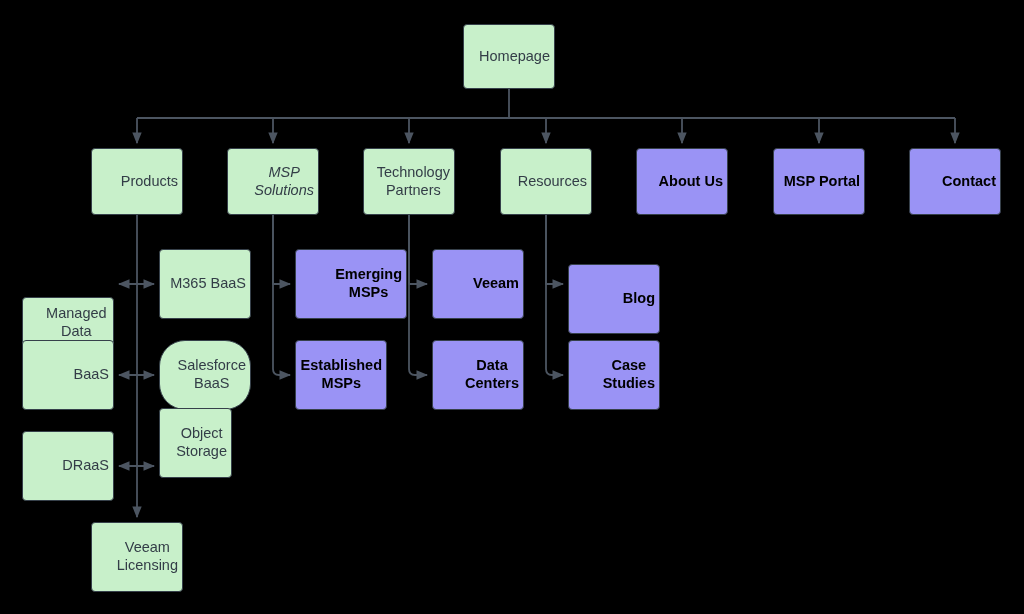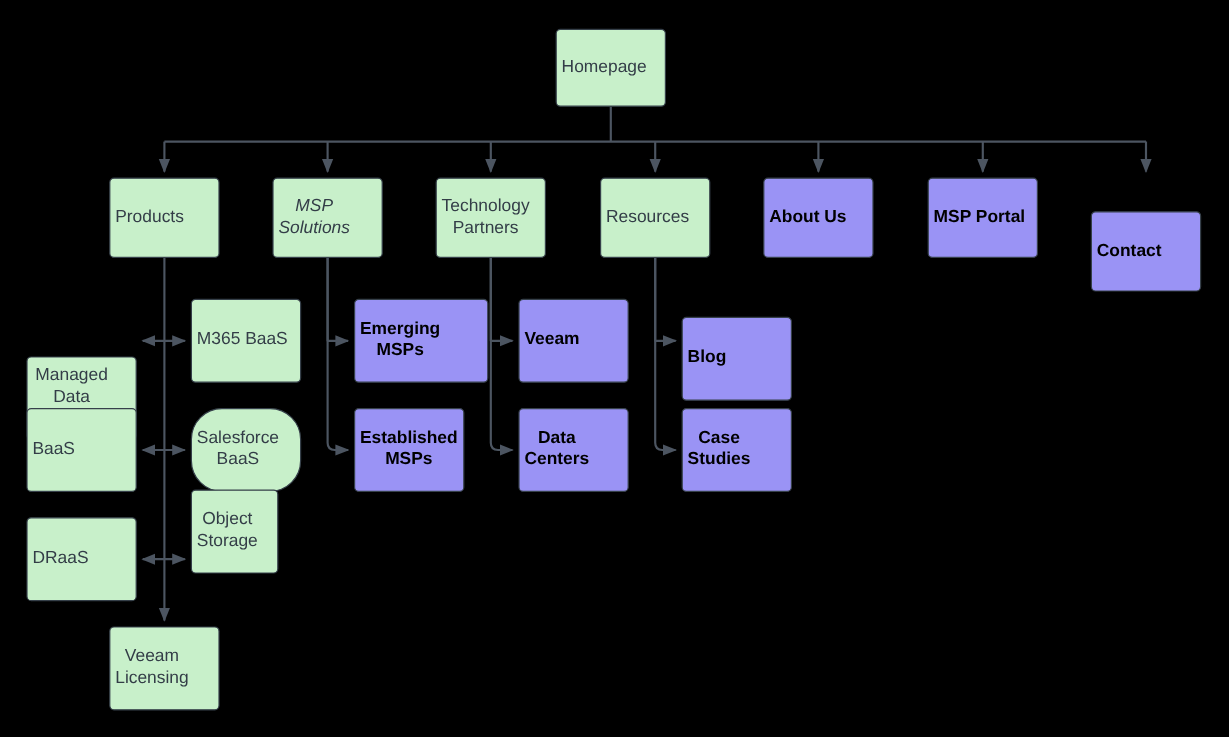--- a/index.html
+++ b/index.html
@@ -7,21 +7,21 @@
     position:relative;
     width:1024px;height:614px;
     background:#000000;
     font-family:"Liberation Sans", sans-serif;
     overflow:hidden;
   }
   #edges{position:absolute;left:0;top:0;width:1024px;height:614px;}
   .node{
     position:absolute;
     box-sizing:border-box;
-    display:flex;align-items:center;justify-content:flex-start;
+    display:flex;align-items:center;justify-content:flex-end;
     text-align:center;
     border-radius:4px;
     line-height:1.22;
     white-space:pre-line;
     padding:2px 4px;
   }
   .node.green{
     background:#c8f0ca;
     border:1.6px solid #36404a;
     color:#333d47;
@@ -83,21 +83,21 @@
   <div id="nodes">
       <div class="node green" style="left: 463px; top: 24px; width: 92px; height: 65px;"><span>Homepage</span></div>
       <div class="node green" style="left: 91px; top: 148px; width: 92px; height: 67px;"><span>Products</span></div>
       <div class="node green" style="left: 227px; top: 148px; width: 92px; height: 67px; font-style: italic;"><span>MSP
 Solutions</span></div>
       <div class="node green" style="left: 363px; top: 148px; width: 92px; height: 67px;"><span>Technology
 Partners</span></div>
       <div class="node green" style="left: 500px; top: 148px; width: 92px; height: 67px;"><span>Resources</span></div>
       <div class="node purple" style="left: 636px; top: 148px; width: 92px; height: 67px;"><span>About Us</span></div>
       <div class="node purple" style="left: 773px; top: 148px; width: 92px; height: 67px;"><span>MSP Portal</span></div>
-      <div class="node purple" style="left: 909px; top: 148px; width: 92px; height: 67px; margin-top: 28px;"><span>Contact</span></div>
+      <div class="node purple" style="left: 909px; top: 148px; width: 92px; height: 67px;"><span>Contact</span></div>
       <div class="node green" style="left: 22px; top: 249px; width: 92px; height: 70px; margin-top: 48px;"><span>Managed
 Data
 Protection</span></div>
       <div class="node green" style="left: 159px; top: 249px; width: 92px; height: 70px;"><span>M365 BaaS</span></div>
       <div class="node purple" style="left: 295px; top: 249px; width: 112px; height: 70px;"><span>Emerging
 MSPs</span></div>
       <div class="node purple" style="left: 432px; top: 249px; width: 92px; height: 70px;"><span>Veeam</span></div>
       <div class="node purple" style="left: 568px; top: 264px; width: 92px; height: 70px;"><span>Blog</span></div>
       <div class="node green" style="left: 22px; top: 340px; width: 92px; height: 70px;"><span>BaaS</span></div>
       <div class="node green" style="left: 159px; top: 340px; width: 92px; height: 70px; border-radius: 26px;"><span>Salesforce

